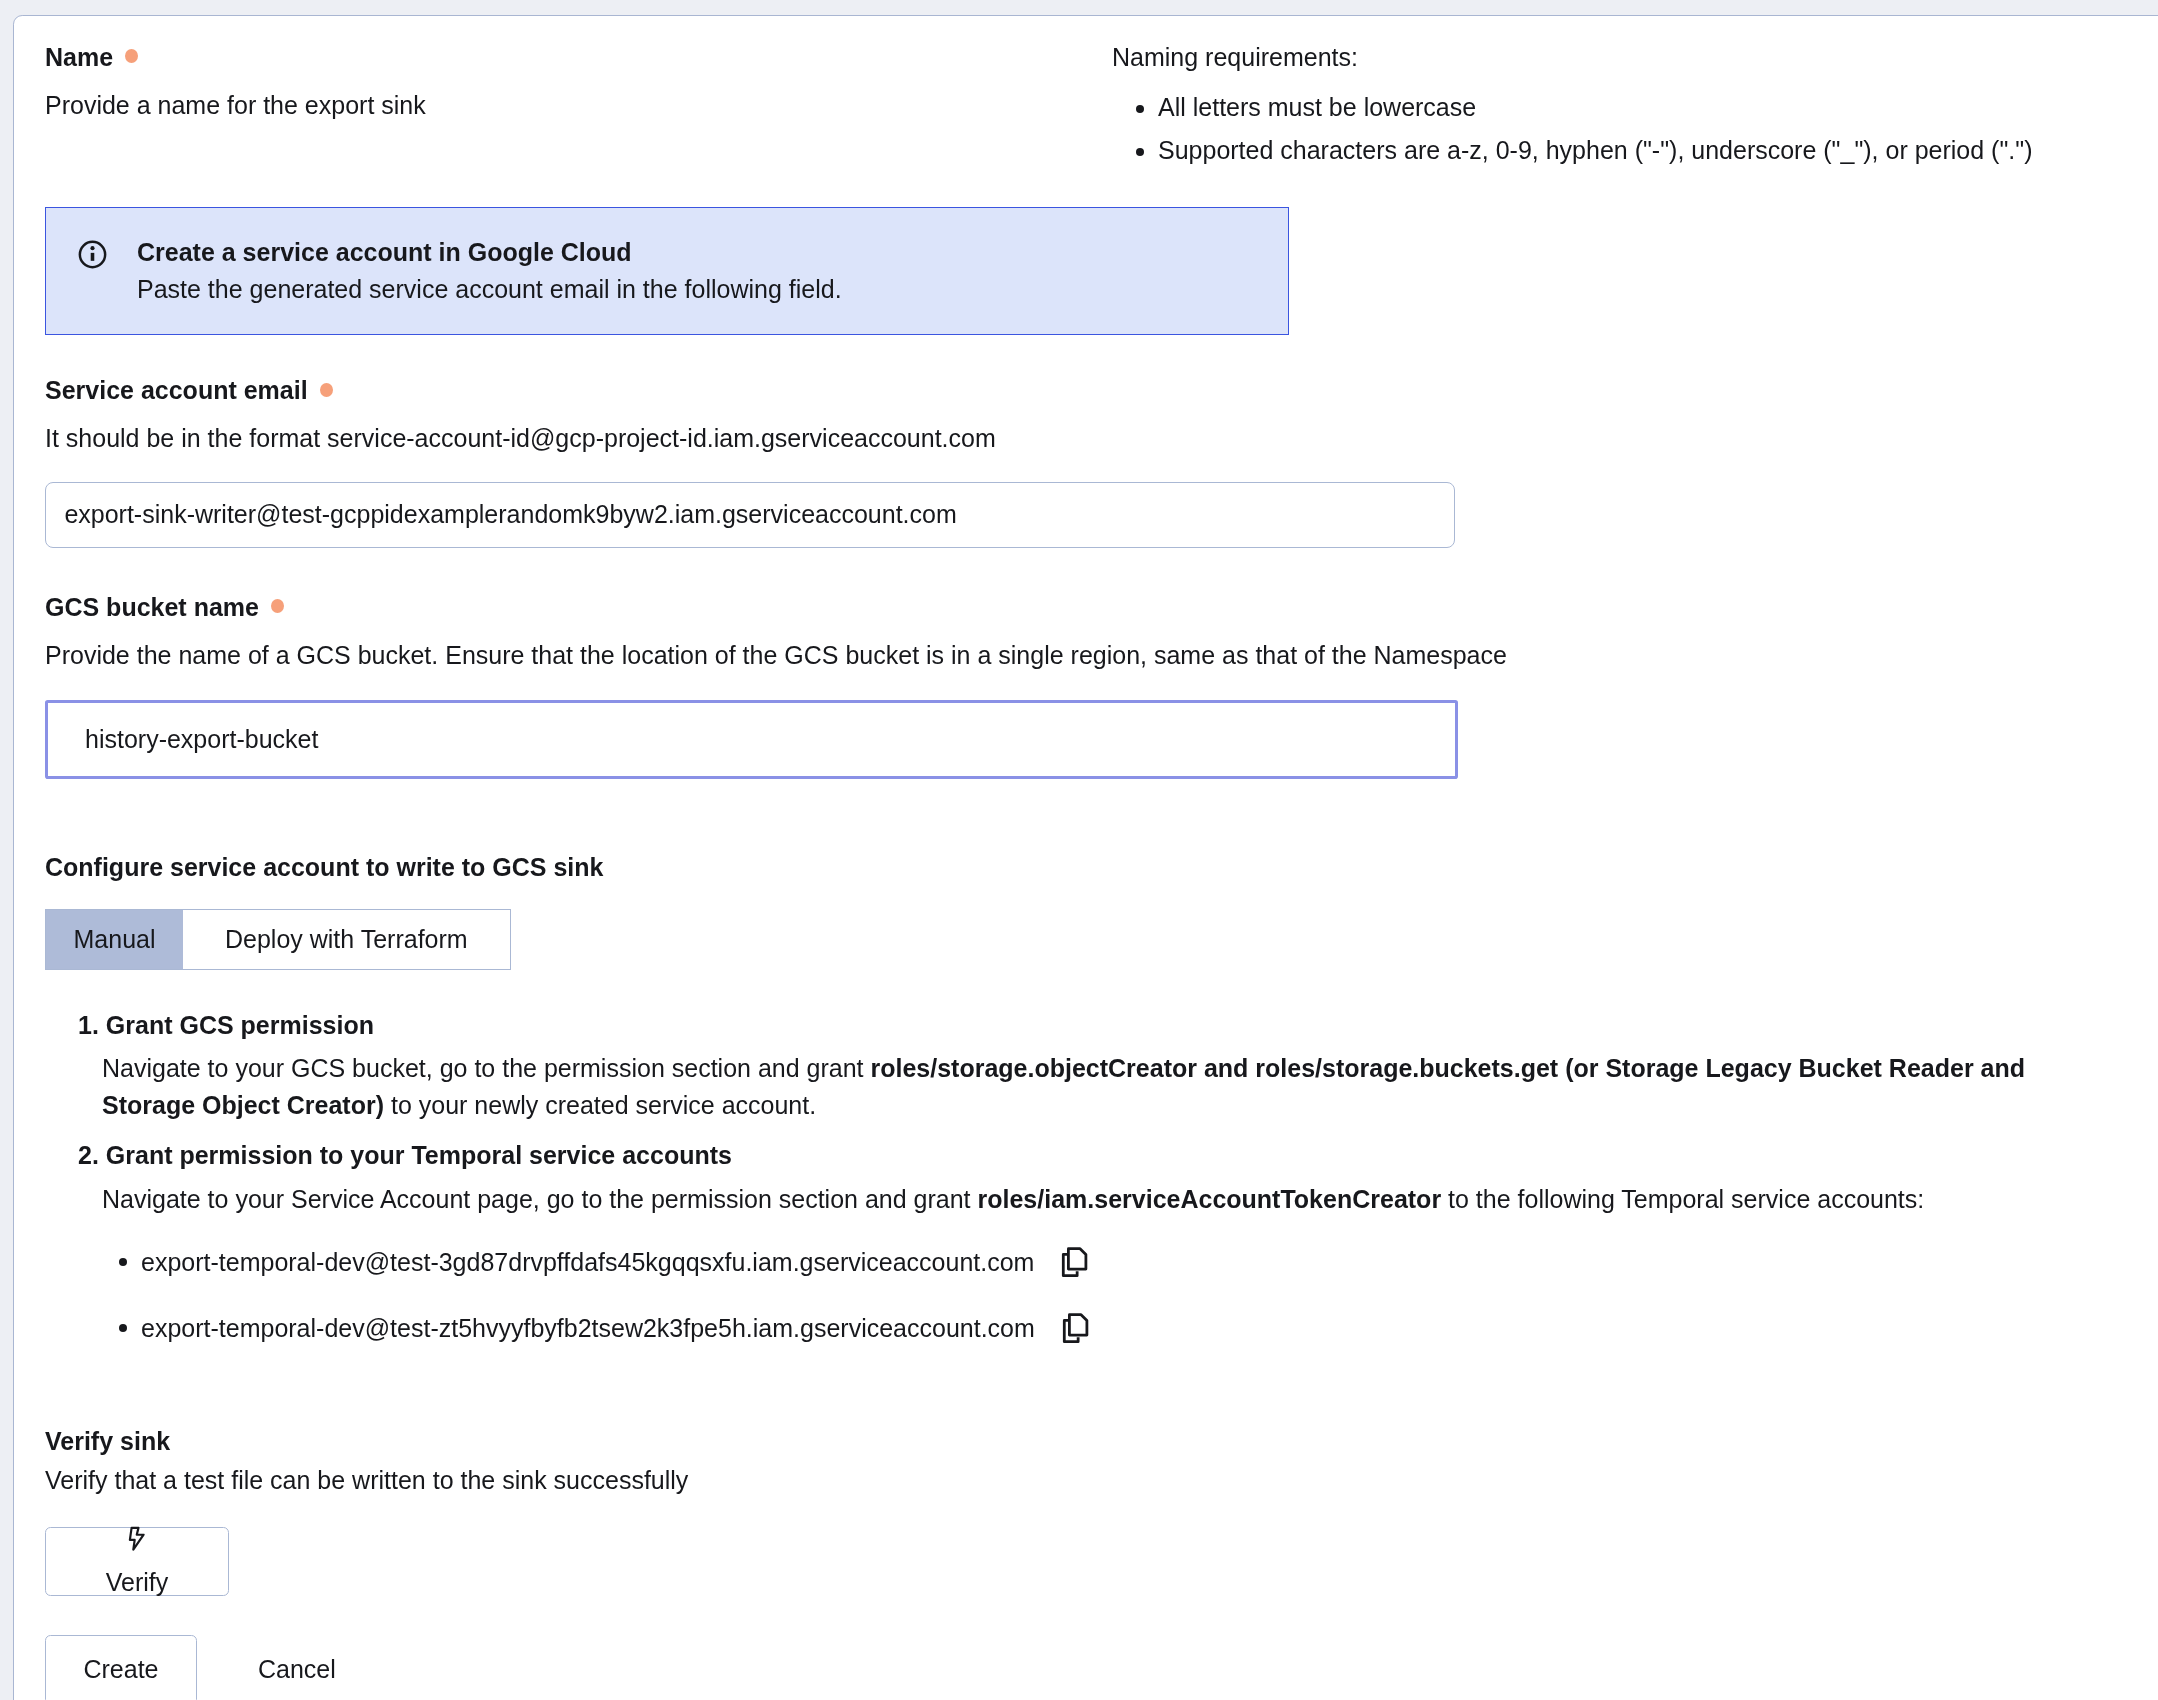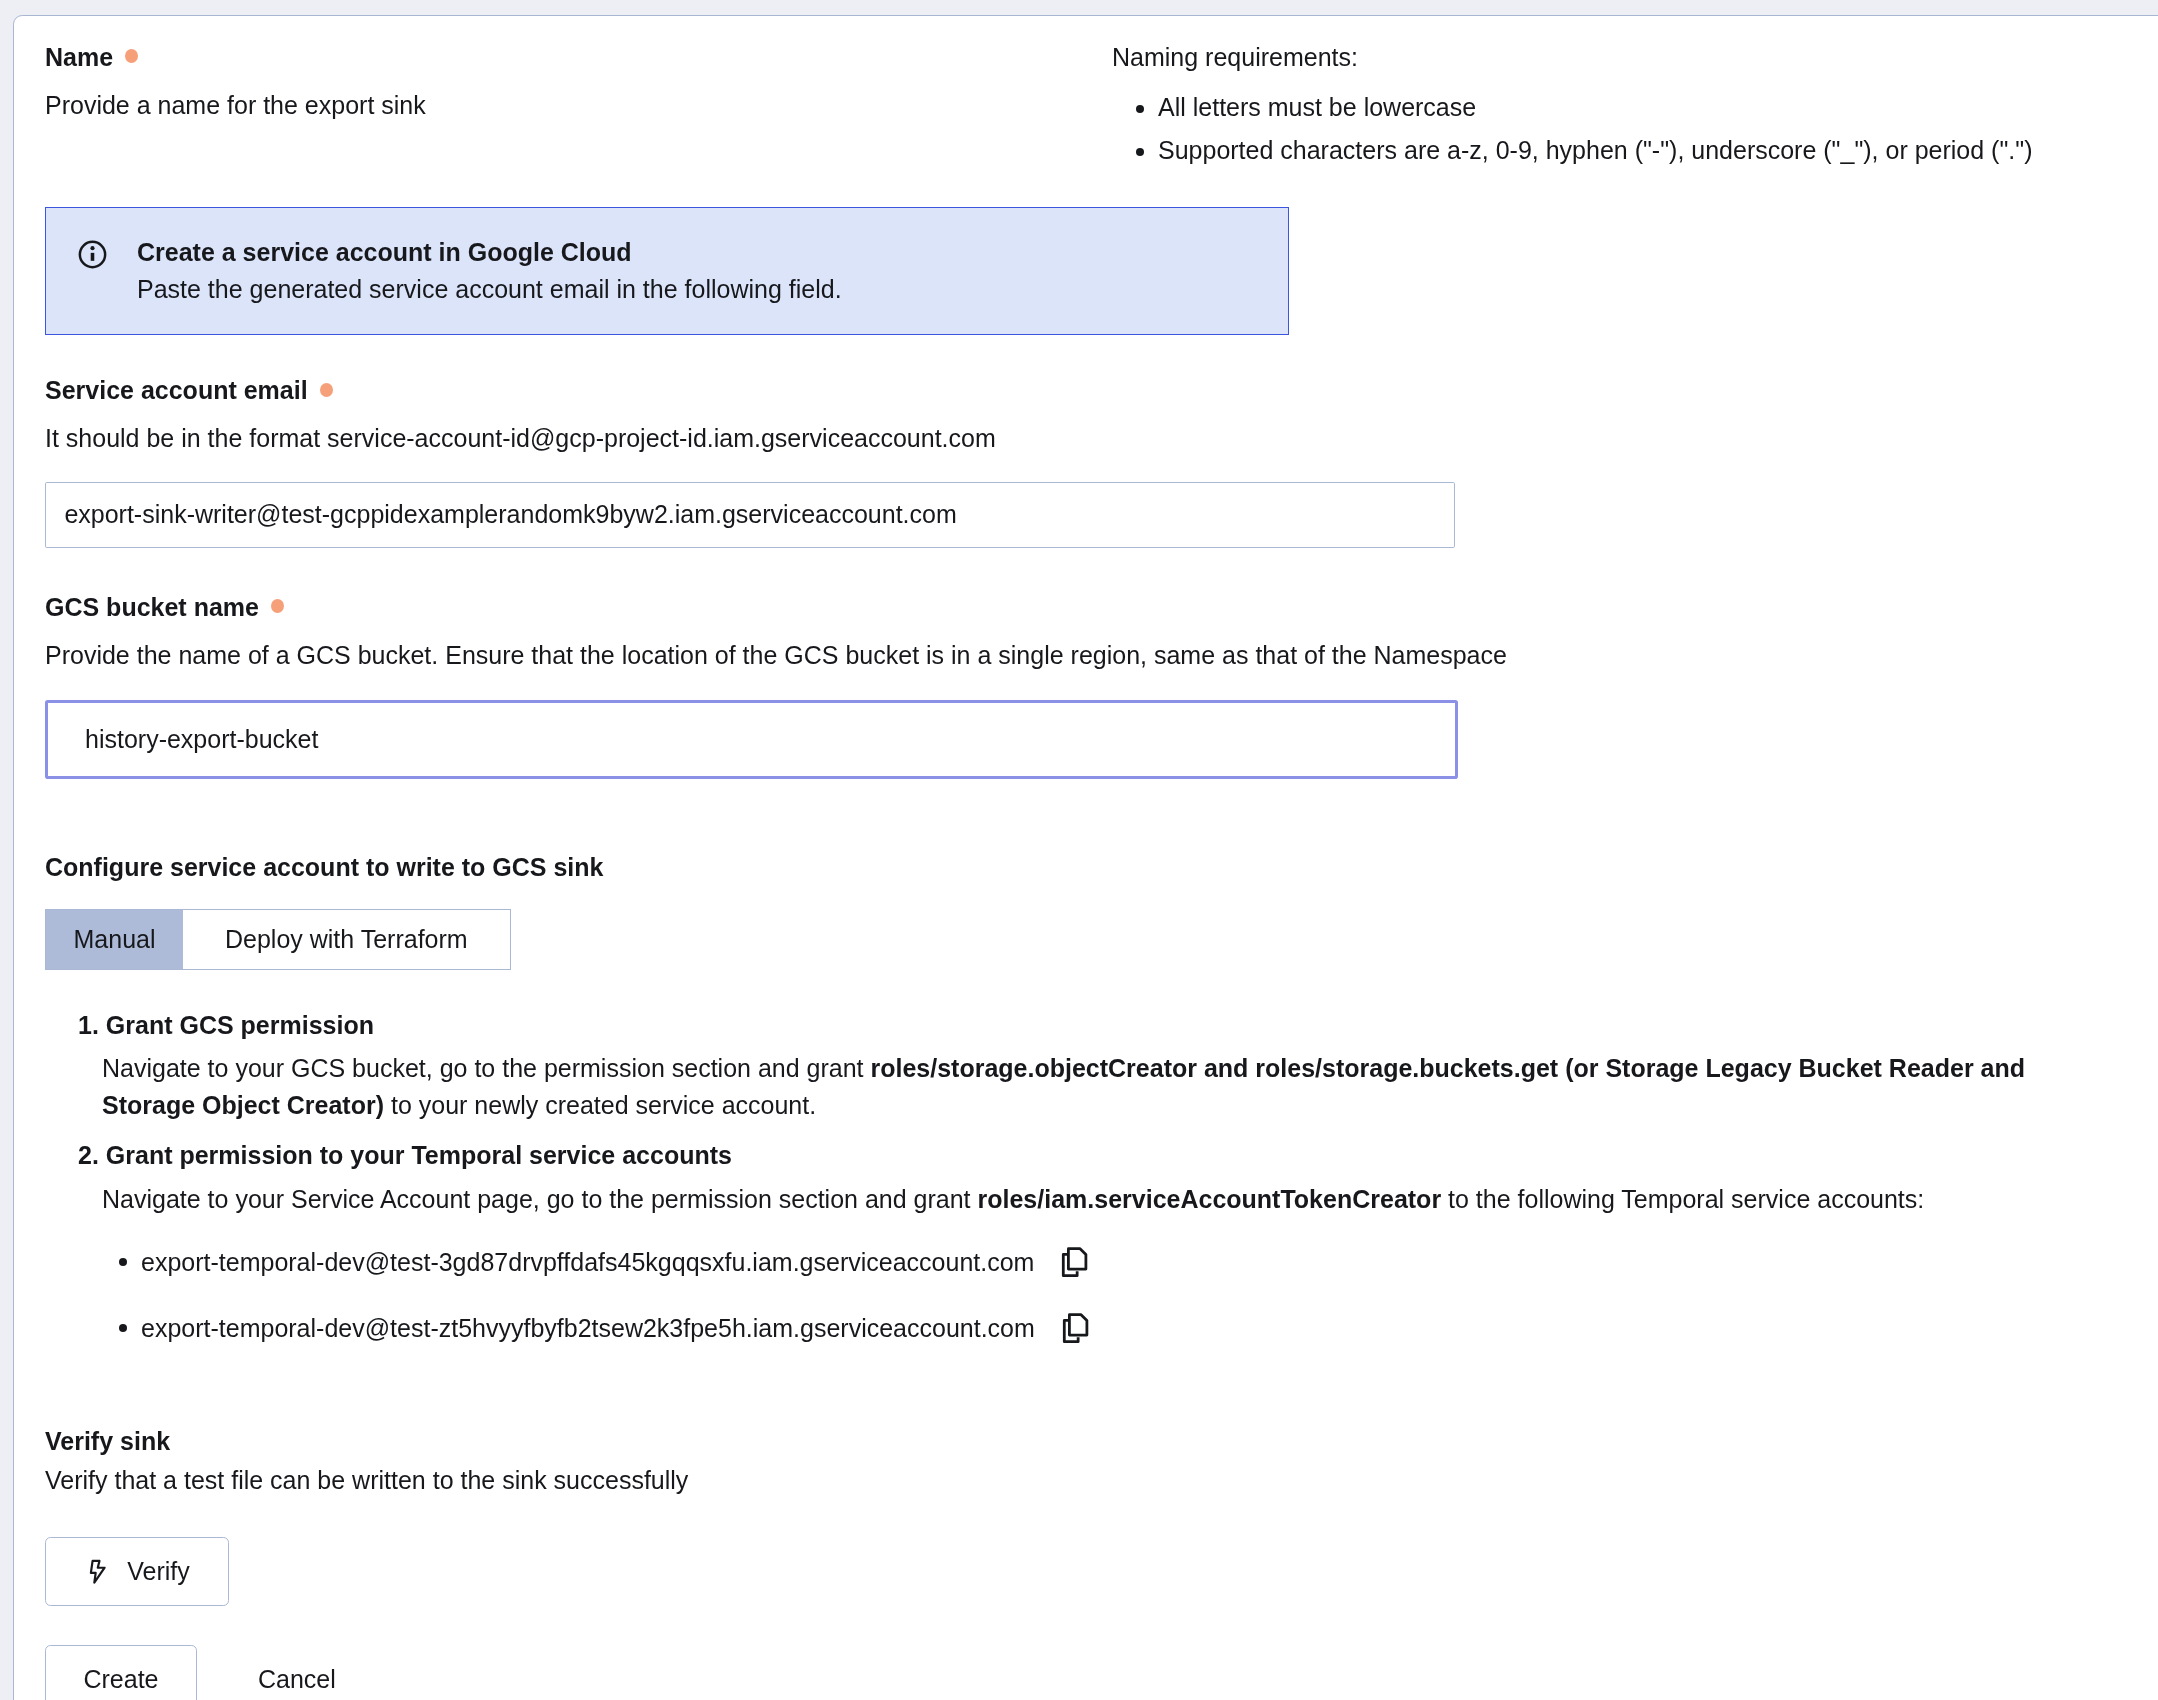--- a/index.html
+++ b/index.html
@@ -54,21 +54,21 @@
     margin-top:35px;width:1244px;
     background:var(--info-bg);
     border:1.8px solid var(--info-border);
     display:flex;align-items:flex-start;
     padding:29px 27.5px 29px 30px;gap:28px;
   }
   .info-icon{flex:none;margin-top:0.9px;}
   .info-title{font-weight:700;line-height:31px;}
   .info-desc{margin-top:6.4px;line-height:31px;}
   .field-block{margin-top:40px;}
-  .sa-input{margin-top:27.5px;width:1410px;}
+  .sa-input{margin-top:27.5px;width:1410px;border-radius:8px;}
   .bucket-block{margin-top:44px;}
   .bucket-input{
     margin-top:29px;width:1413px;height:79px;
     border:3.7px solid var(--focus-border);border-radius:2.8px;padding-left:37px;
   }
   .section-title{margin-top:73px;font-weight:700;line-height:31px;}
   .tabs{margin-top:26px;display:inline-flex;border:1.8px solid var(--input-border);}
   .tab{
     height:59px;display:flex;align-items:center;justify-content:center;
     padding:0 27.5px;background:#fff;cursor:pointer;white-space:nowrap;
@@ -87,21 +87,21 @@
   }
   .sa-email{vertical-align:middle;}
   .verify-block{margin-top:79px;}
   .verify-title{font-weight:700;line-height:31px;}
   .verify-desc{margin-top:8.3px;line-height:31px;}
   .btn{
     display:inline-flex;align-items:center;justify-content:center;
     background:#fff;border:1.8px solid var(--input-border);border-radius:5.5px;
     font:inherit;color:var(--text);cursor:pointer;
   }
-  .verify-btn{margin-top:41px;width:184px;height:69px;gap:15.6px;}
+  .verify-btn{margin-top:31px;width:184px;height:69px;gap:15.6px;flex-direction:column;}
   .actions{margin-top:39px;display:flex;align-items:center;}
   .create-btn{width:152px;height:70px;}
   .cancel-btn{
     background:none;border:none;font:inherit;color:var(--text);
     cursor:pointer;margin-left:61px;
   }
   svg{display:block;}
 </style>
 </head>
 <body>

